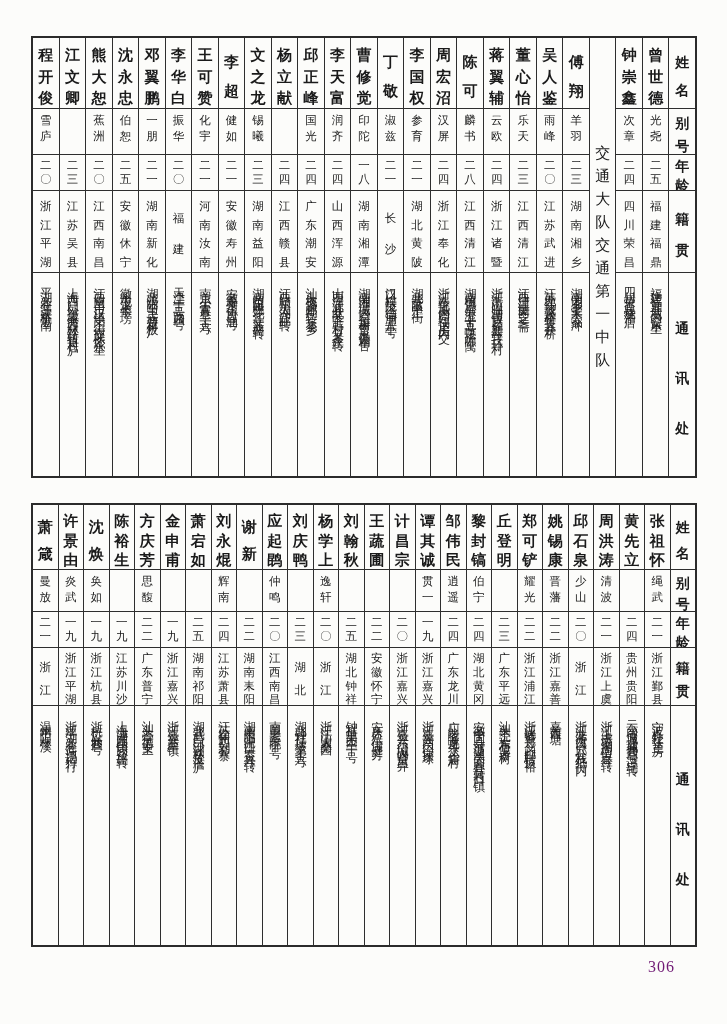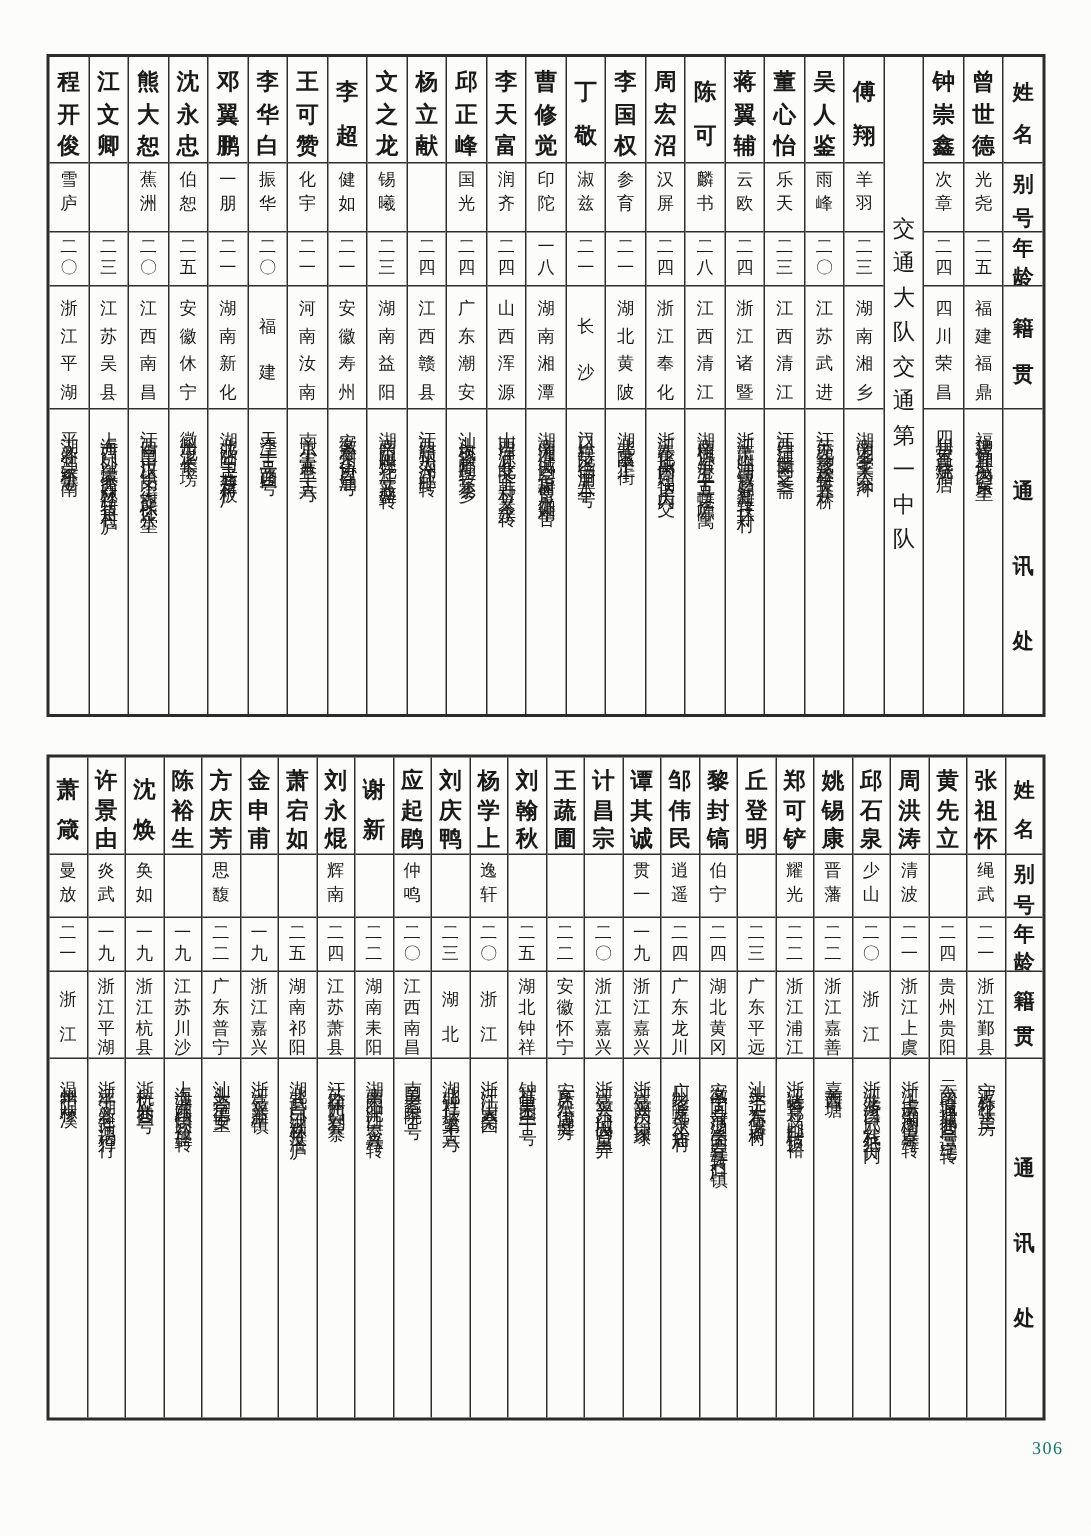--- a/index.html
+++ b/index.html
@@ -57,22 +57,22 @@
     padding-top:5px;box-sizing:border-box;
   }
   
   .header-col .chars{justify-content:space-evenly;padding:4px 0;}
   .header-col .chars span{font-size:14px;font-weight:700;}
   .header-col .r-addr .chars{justify-content:center;gap:36px;}
   
   .r-full .chars{justify-content:center;gap:8px;}
   .r-full .chars span{font-size:15px;font-weight:400;}
   .page-number{
-    position:absolute;left:688px;top:958px;
-    font-size:12px;letter-spacing:1px;color:#0f766e;
+    position:absolute;left:648px;top:958px;
+    font-size:16px;letter-spacing:1px;color:#701a75;
   }
 </style>
 </head>
 <body>
 
 <div class="page">
   <div class="book-table t0">
       <div class="col header-col">
         <div class="cell r-name">
           <div class="chars">

